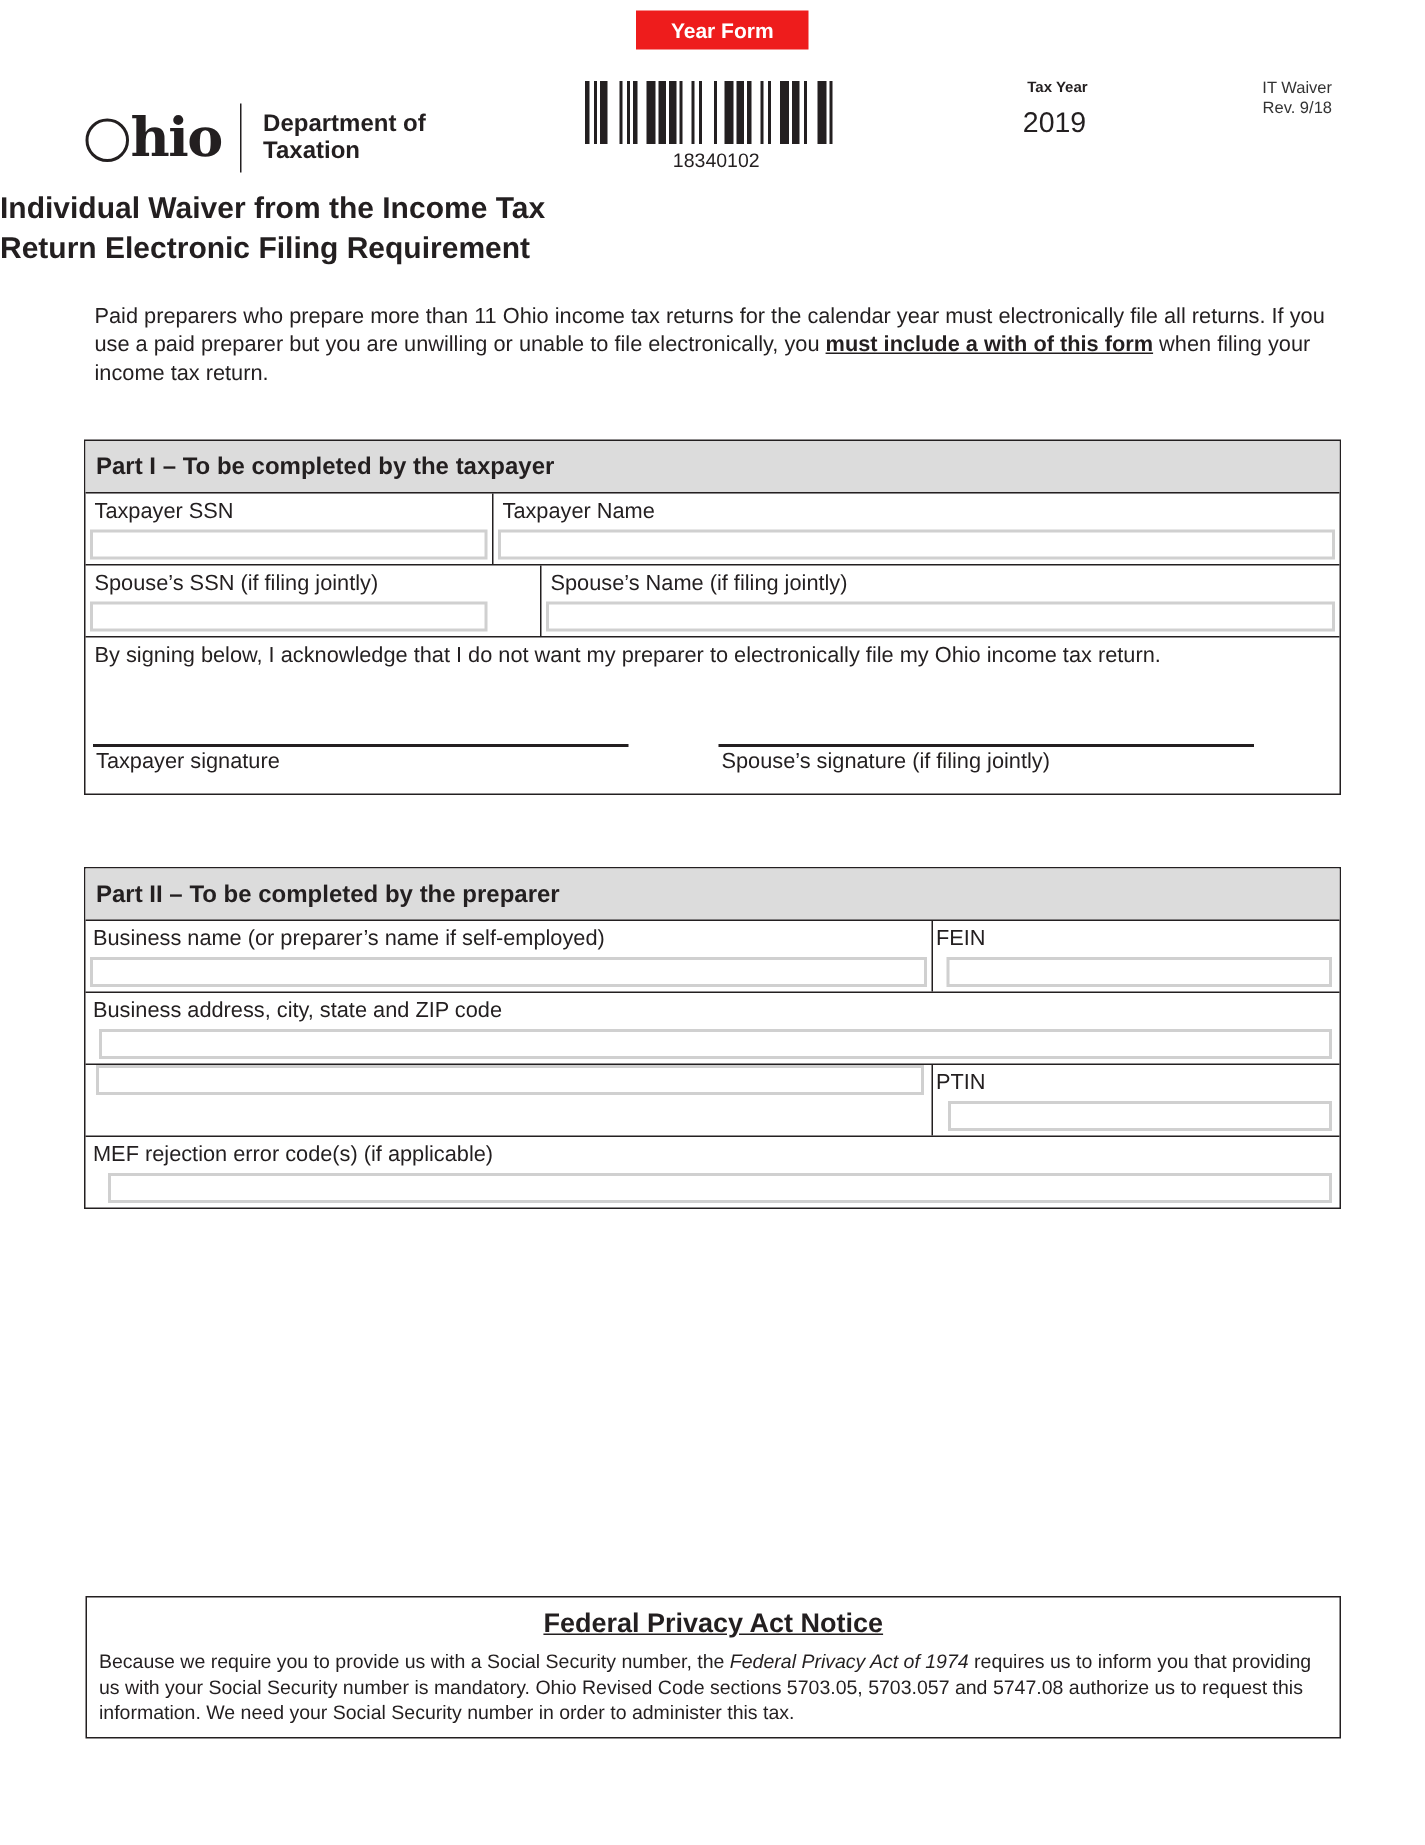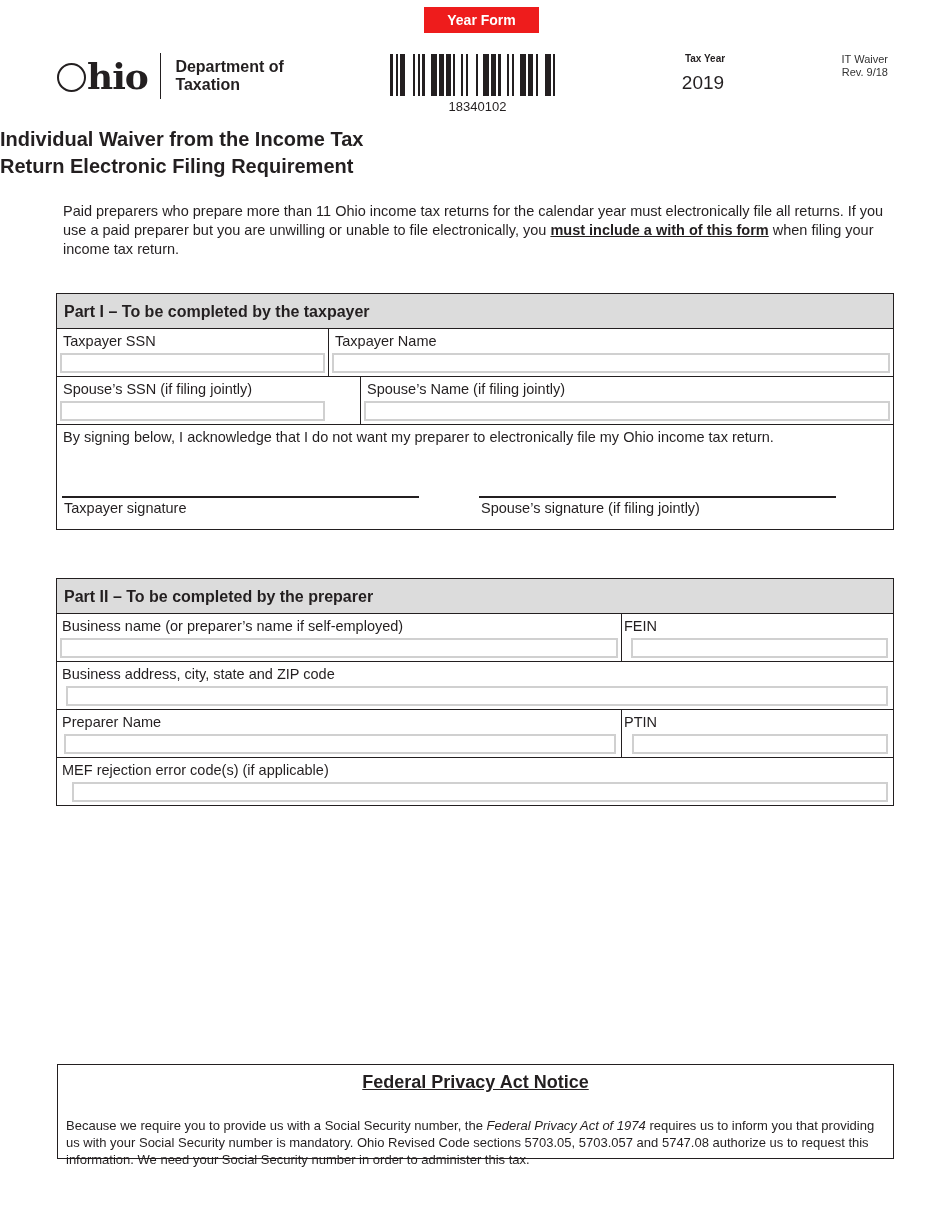--- a/index.html
+++ b/index.html
@@ -5,21 +5,21 @@
   * { box-sizing: border-box; margin: 0; padding: 0; }
   html, body { width: 950px; height: 1230px; background: #ffffff; }
   body { position: relative; font-family: "Liberation Sans", sans-serif; color: #231f20; overflow: hidden; }
 
   .clear-btn {
     position: absolute; left: 424px; top: 7px; width: 115px; height: 26px;
     background: #ee1c1c; color: #ffffff; font-weight: bold; font-size: 14px;
     display: flex; align-items: center; justify-content: center; border: none; cursor: pointer;
   }
 
-  .logo { position: absolute; left: 57px; top: 52px; height: 48px; display: flex; align-items: center; }
+  .logo { position: absolute; left: 57px; top: 68px; height: 48px; display: flex; align-items: center; }
   .logo-ohio { display: flex; align-items: center; font-family: "DejaVu Serif", serif; font-weight: bold; font-size: 36px; letter-spacing: -1px; color: #231f20; }
   .logo-o { width: 29px; height: 29px; border: 2.5px solid #231f20; border-radius: 50%; margin-right: 1px; margin-top: 3px; }
   .logo-divider { width: 1.5px; height: 46px; background: #231f20; margin: 0 14px 0 12px; }
   .logo-dept { font-weight: bold; font-size: 16px; line-height: 18px; color: #231f20; }
 
   .barcode { position: absolute; left: 390px; top: 54px; width: 172px; height: 42px; display: flex; align-items: stretch; }
   .barcode span { display: block; background: #231f20; height: 100%; }
   .barcode-num { position: absolute; left: 390px; top: 99px; width: 175px; text-align: center; font-size: 13px; color: #231f20; }
 
   .taxyear-label { position: absolute; left: 660px; top: 53px; width: 90px; text-align: center; font-size: 10px; font-weight: bold; }
@@ -39,21 +39,21 @@
   .cell + .cell { border-left: 1.5px solid #231f20; }
   .cell-label { font-size: 14.5px; padding: 4px 6px 0; height: 24px; }
   .field { display: block; height: 20px; border: 2px solid #d0d0d0; background: #fff; margin: 0 3px 3px; width: calc(100% - 6px); font-family: "Liberation Sans", sans-serif; font-size: 13px; padding: 0 3px; }
 
   .ack-row { height: 104px; position: relative; }
   .ack-text { position: absolute; left: 6px; top: 4px; font-size: 14.5px; }
   .sig-line { position: absolute; top: 71px; height: 1.5px; background: #231f20; }
   .sig-label { position: absolute; top: 75px; font-size: 14.5px; }
 
   .privacy { position: absolute; left: 57px; top: 1064px; width: 837px; height: 95px; border: 1.5px solid #231f20; padding: 7px 8px 0; }
-  .privacy-title { text-align: center; font-size: 18px; font-weight: bold; text-decoration: underline; margin-bottom: 24px; }
+  .privacy-title { text-align: center; font-size: 18px; font-weight: bold; text-decoration: underline; margin-bottom: 6px; }
   .privacy-text { font-size: 13px; line-height: 17px; }
 </style>
 </head>
 <body>
 
 <button class="clear-btn">Year Form</button>
 
 <div class="logo">
   <div class="logo-ohio">
     <span class="logo-o"></span>
@@ -157,21 +157,20 @@
 
   <div class="row">
     <div class="cell" style="flex:1;">
       <div class="cell-label" style="padding-left:5px;">Business address, city, state and ZIP code</div>
       <input class="field" type="text" style="margin-left: 9px; width: calc(100% - 14px);" value="">
     </div>
   </div>
 
   <div class="row">
     <div class="cell" style="width:564px;">
-      <div class="cell-label" style="padding-left:5px;">Preparer Name</div>
       <input class="field" type="text" style="margin-left: 7px; width: calc(100% - 12px);" value="">
     </div>
     <div class="cell" style="flex:1;">
       <div class="cell-label" style="padding-left:2px;">PTIN</div>
       <input class="field" type="text" style="margin-left: 10px; width: calc(100% - 15px);" value="">
     </div>
   </div>
 
   <div class="row">
     <div class="cell" style="flex:1;">

